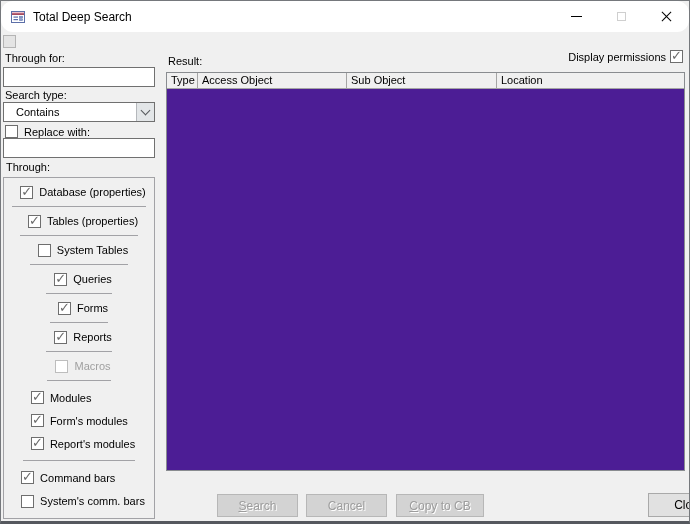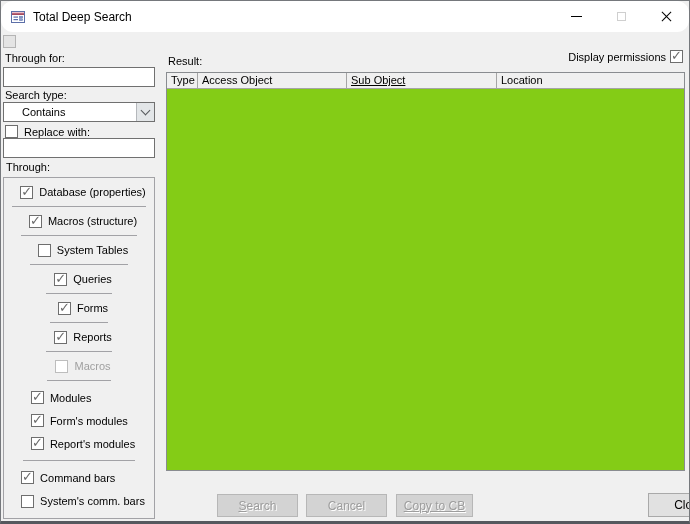--- a/index.html
+++ b/index.html
@@ -60,21 +60,21 @@
     left:2px; top:34px; width:13px; height:13px;
     background:#e4e4e4; border:1px solid #b4b4b4;
   }
 
   
   .combo {
     left:2px; top:101px; width:152px; height:20px;
     background:#fff; border:1px solid #707070;
     display:flex; align-items:center;
   }
-  .combo-value { flex:1; padding-left:18px; }
+  .combo-value { flex:1; padding-left:12px; }
   .combo-btn {
     width:18px; height:18px; flex:none; background:#e3e6e8;
     border-left:1px solid #b5b8bc;
     display:flex; align-items:center; justify-content:center;
   }
   .combo-chev {
     width:7px; height:7px; margin-top:-4px;
     border-right:1px solid #55585c; border-bottom:1px solid #55585c;
     transform:rotate(45deg);
   }
@@ -92,33 +92,33 @@
   .t-group {
     flex:none; display:flex; flex-direction:column; justify-content:space-evenly;
     padding-left:8px; border-bottom:1px solid #a2a2a6;
   }
   .t-group.g-modules { height:80px; }
   .t-group.g-cmdbars { height:57px; border-bottom:none; }
 
   
   .result-table {
     left:165px; top:71px; width:519px; height:399px;
-    background:#84cc16; border:1px solid #898c90;
+    background:#4c1d95; border:1px solid #898c90;
   }
   .result-header {
     height:16px; background:#f0f0f0; display:flex;
     border-bottom:1px solid #a5a5a5;
   }
   .hcell {
     padding:1px 0 0 4px; border-right:1px solid #a5a5a5;
     font-size:11px; overflow:hidden; white-space:nowrap;
   }
   .hcell.c-type { width:31px; }
   .hcell.c-access { width:149px; }
-  .hcell.c-sub { width:150px;text-decoration:underline; }
+  .hcell.c-sub { width:150px; }
   .hcell.c-loc { flex:1; border-right:none; }
 
   .disp-perm { right:6px; top:49px; display:flex; align-items:center; gap:4px; }
 
   
   .btn {
     position:absolute; height:23px; text-align:center;
     font-size:12px; display:flex; align-items:center; justify-content:center;margin-left:48px;
   }
   .btn span { display:block; }
@@ -180,21 +180,21 @@
 
   <div class="abs lbl" style="left:5px; top:160px;">Through:</div>
 
   <div class="abs through-box">
     <div class="t-row cb-row">
       <span class="cb checked"></span>
       <span class="lbl">Database (properties)</span>
     </div>
     <div class="t-row cb-row">
       <span class="cb checked"></span>
-      <span class="lbl">Macros (structure)</span>
+      <span class="lbl">Tables (properties)</span>
     </div>
     <div class="t-row cb-row">
       <span class="cb"></span>
       <span class="lbl">System Tables</span>
     </div>
     <div class="t-row cb-row">
       <span class="cb checked"></span>
       <span class="lbl">Queries</span>
     </div>
     <div class="t-row cb-row">
@@ -251,20 +251,20 @@
     </div>
     <div></div>
   </div>
 
   <button class="btn btn-disabled mnemonic" style="left:168px; top:493px; width:81px;">
     <span>Search</span>
   </button>
   <button class="btn btn-disabled" style="left:257px; top:493px; width:81px;">
     <span>Cancel</span>
   </button>
-  <button class="btn btn-disabled mnemonic" style="left:347px; top:493px; width:77px;text-decoration:underline;">
+  <button class="btn btn-disabled mnemonic" style="left:347px; top:493px; width:88px;">
     <span>Copy to CB</span>
   </button>
   <button class="btn btn-close" style="left:599px; top:492px; width:83px; height:24px;">
     <span>Close</span>
   </button>
 
 </div>
 
 </body></html>

